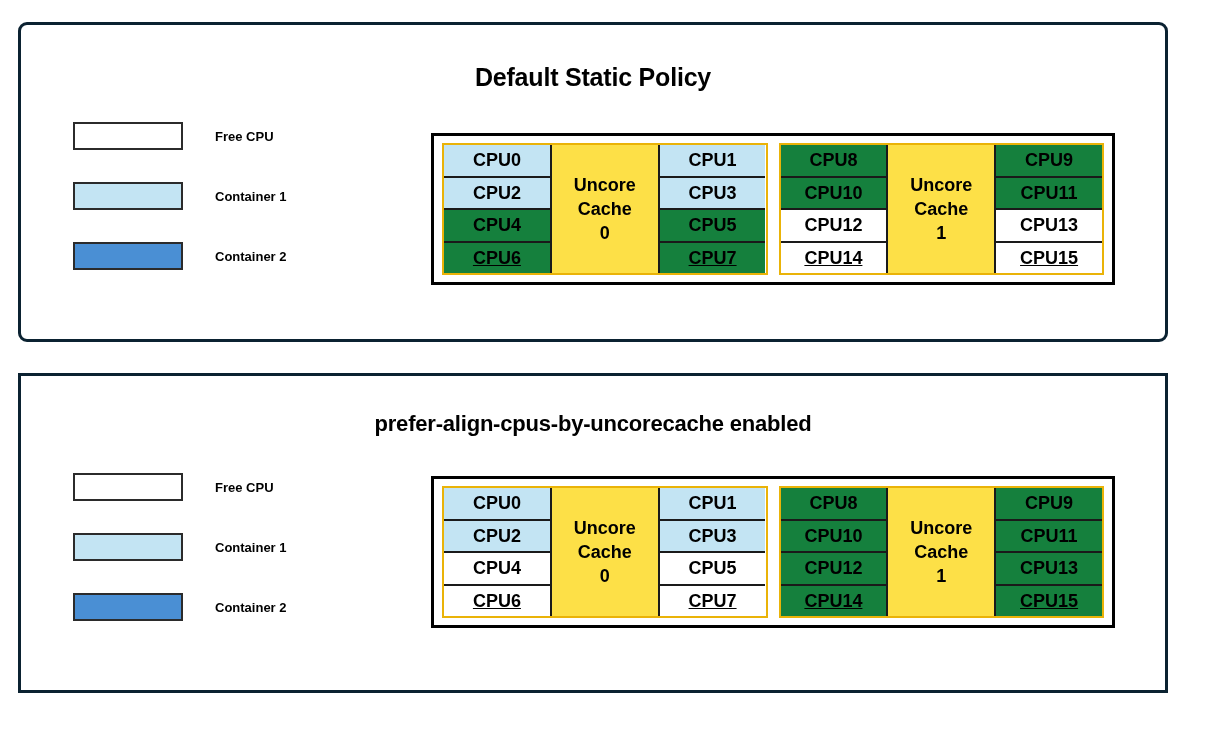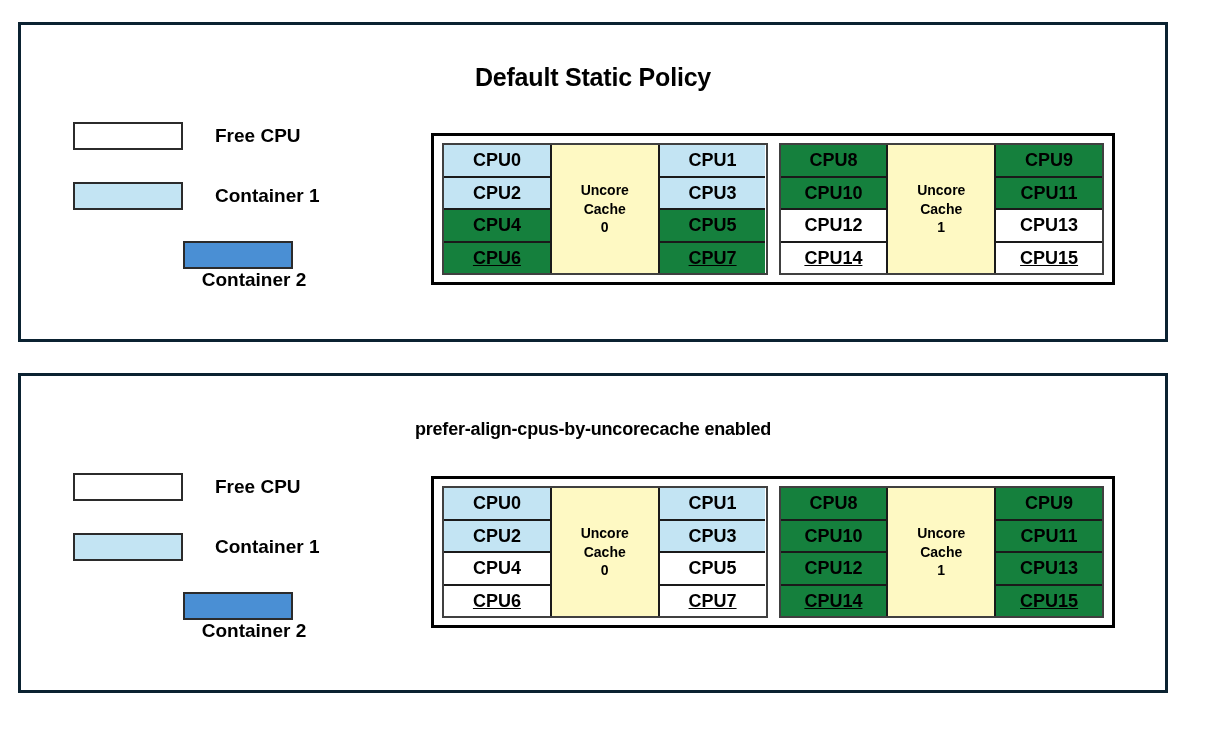--- a/index.html
+++ b/index.html
@@ -15,61 +15,61 @@
     background: #ffffff;
     overflow: hidden;
   }
 
   
   .panel {
     position: absolute;
     border: 3px solid #0b2231;
     background: #ffffff;
   }
-  #panel-1 { left: 18px;  top: 22px;  width: 1150px; height: 320px; }
+  #panel-1 { left: 18px;  top: 22px;  width: 1150px; height: 320px; border-radius: 9px; }
   #panel-2 { left: 18px;  top: 373px; width: 1150px; height: 320px; }
 
   
   .panel-title {
     position: absolute;
     top: 38px;
     left: 0;
     width: 100%;
     text-align: center;
     font-size: 25px;
     font-weight: bold;
     color: #000000;
     letter-spacing: -0.2px;
   }
-  #panel-2 .panel-title { top: 43px; font-size: 18px; }
+  #panel-2 .panel-title { top: 35px; font-size: 22px; }
 
   
   .legend {
     position: absolute;
     left: 52px;
     top: 96px;
     width: 330px;
   }
   .legend-row {
     display: flex;
     align-items: center;
     height: 30px;
     margin-bottom: 30px;
   }
-  .legend-row:last-child { margin-bottom: 0; flex-direction: column; }
+  .legend-row:last-child { margin-bottom: 0; }
   .legend-swatch {
     width: 110px;
     height: 28px;
     border: 2px solid #2b2b2b;
     background: #ffffff;
     flex: 0 0 auto;
   }
   .legend-label {
     margin-left: 32px;
-    font-size: 19px;
+    font-size: 13px;
     font-weight: bold;
     color: #000000;
     white-space: nowrap;
   }
 
   
   .diagram {
     position: absolute;
     left: 410px;
     top: 108px;
@@ -79,21 +79,21 @@
     background: #ffffff;
     padding: 7px 8px;
     display: flex;
     align-items: stretch;
   }
   #panel-2 .diagram { top: 100px; }
 
   .cache-group {
     display: flex;
     align-items: stretch;
-    border: 2px solid #404040;
+    border: 2px solid #eab308;
     background: #ffffff;
     flex: 1 1 0;
   }
   .group-gap { width: 11px; flex: 0 0 auto; }
 
   .cpu-col {
     display: flex;
     flex-direction: column;
     flex: 1 1 0;
     min-width: 0;
@@ -111,28 +111,28 @@
     line-height: 1;
   }
   .cpu-cell:last-child { border-bottom: none; text-decoration: underline; }
 
   .cpu-cell.free      { background: #ffffff; }
   .cpu-cell.container1{ background: #c3e4f3; }
   .cpu-cell.container2{ background: #15803d; }
 
   .cache-block {
     flex: 1 1 0;
-    background: #fef9c3;
+    background: #fde047;
     border-left: 2px solid #1a1a1a;
     border-right: 2px solid #1a1a1a;
     display: flex;
     flex-direction: column;
     align-items: center;
     justify-content: center;
-    font-size: 14px;
+    font-size: 18px;
     font-weight: bold;
     color: #000000;
     line-height: 1.35;
     text-align: center;
   }
 </style>
 </head>
 <body>
 
 <div class="page">

